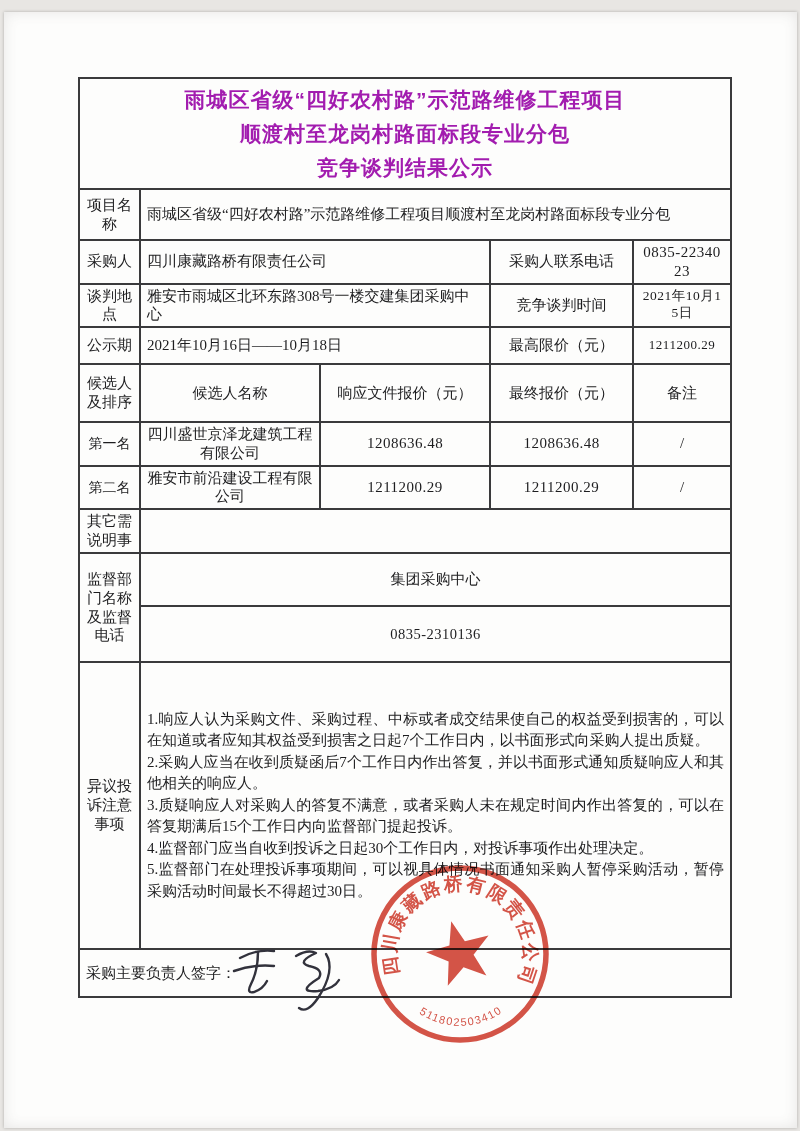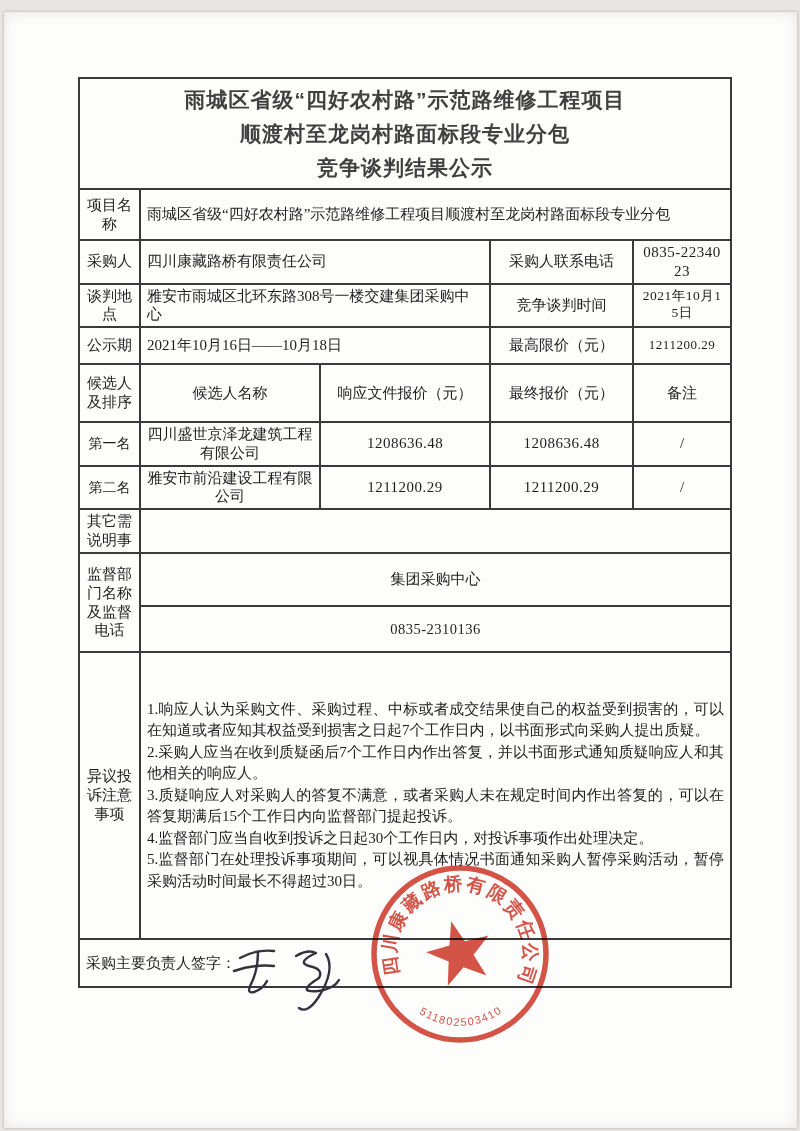--- a/index.html
+++ b/index.html
@@ -28,34 +28,34 @@
     vertical-align:middle;
     font-size:15px;
     line-height:1.25;
     padding:2px 6px;
     word-break:break-all;
   }
   .title-cell { height:111px; text-align:center; vertical-align:middle; }
   .title-line {
     font-family:"Liberation Sans", sans-serif;
     font-weight:bold; font-size:21px; line-height:34px;
-    letter-spacing:1px; color:#404040;
+    letter-spacing:1px; color:#a21caf;
   }
   td.lbl { text-align:center; padding:2px 5px; }
   td.val { text-align:left; padding-left:8px; }
   td.ctr { text-align:center; }
   td.num { text-align:center; font-size:14px; letter-spacing:.5px;margin-left:12px; }
   .r-project  { height:51px;padding-left:12px; }
   .r-std      { height:37px; }
   .r-pub      { height:37px; }
   .r-head     { height:58px; }
   .r-cand     { height:32px; }
   .r-other    { height:44px; }
   .r-supa     { height:53px; }
-  .r-supb     { height:46px;border-radius:23px; }
+  .r-supb     { height:56px;border-radius:23px; }
   .r-obj      { height:287px; }
   .r-sign     { height:48px;border-radius:15px; }
   td.cand-name { font-size:13px; text-align:center; padding:2px 3px; }
   td.obj-cell { vertical-align:middle; padding:10px 8px 10px 7px; }
   .obj-item { font-size:15px; line-height:21.5px; text-align:justify; }
   td.other-lbl { font-size:14.5px; }
   td.sup-lbl { font-size:14.5px; line-height:1.3; }
   td.sign-cell { text-align:left; padding-left:12px; font-size:16.5px; }
   .overlay { position:absolute; pointer-events:none; }
   #seal-svg  { left:363px; top:857px; width:194px; height:194px; opacity:.87; mix-blend-mode:multiply; }

